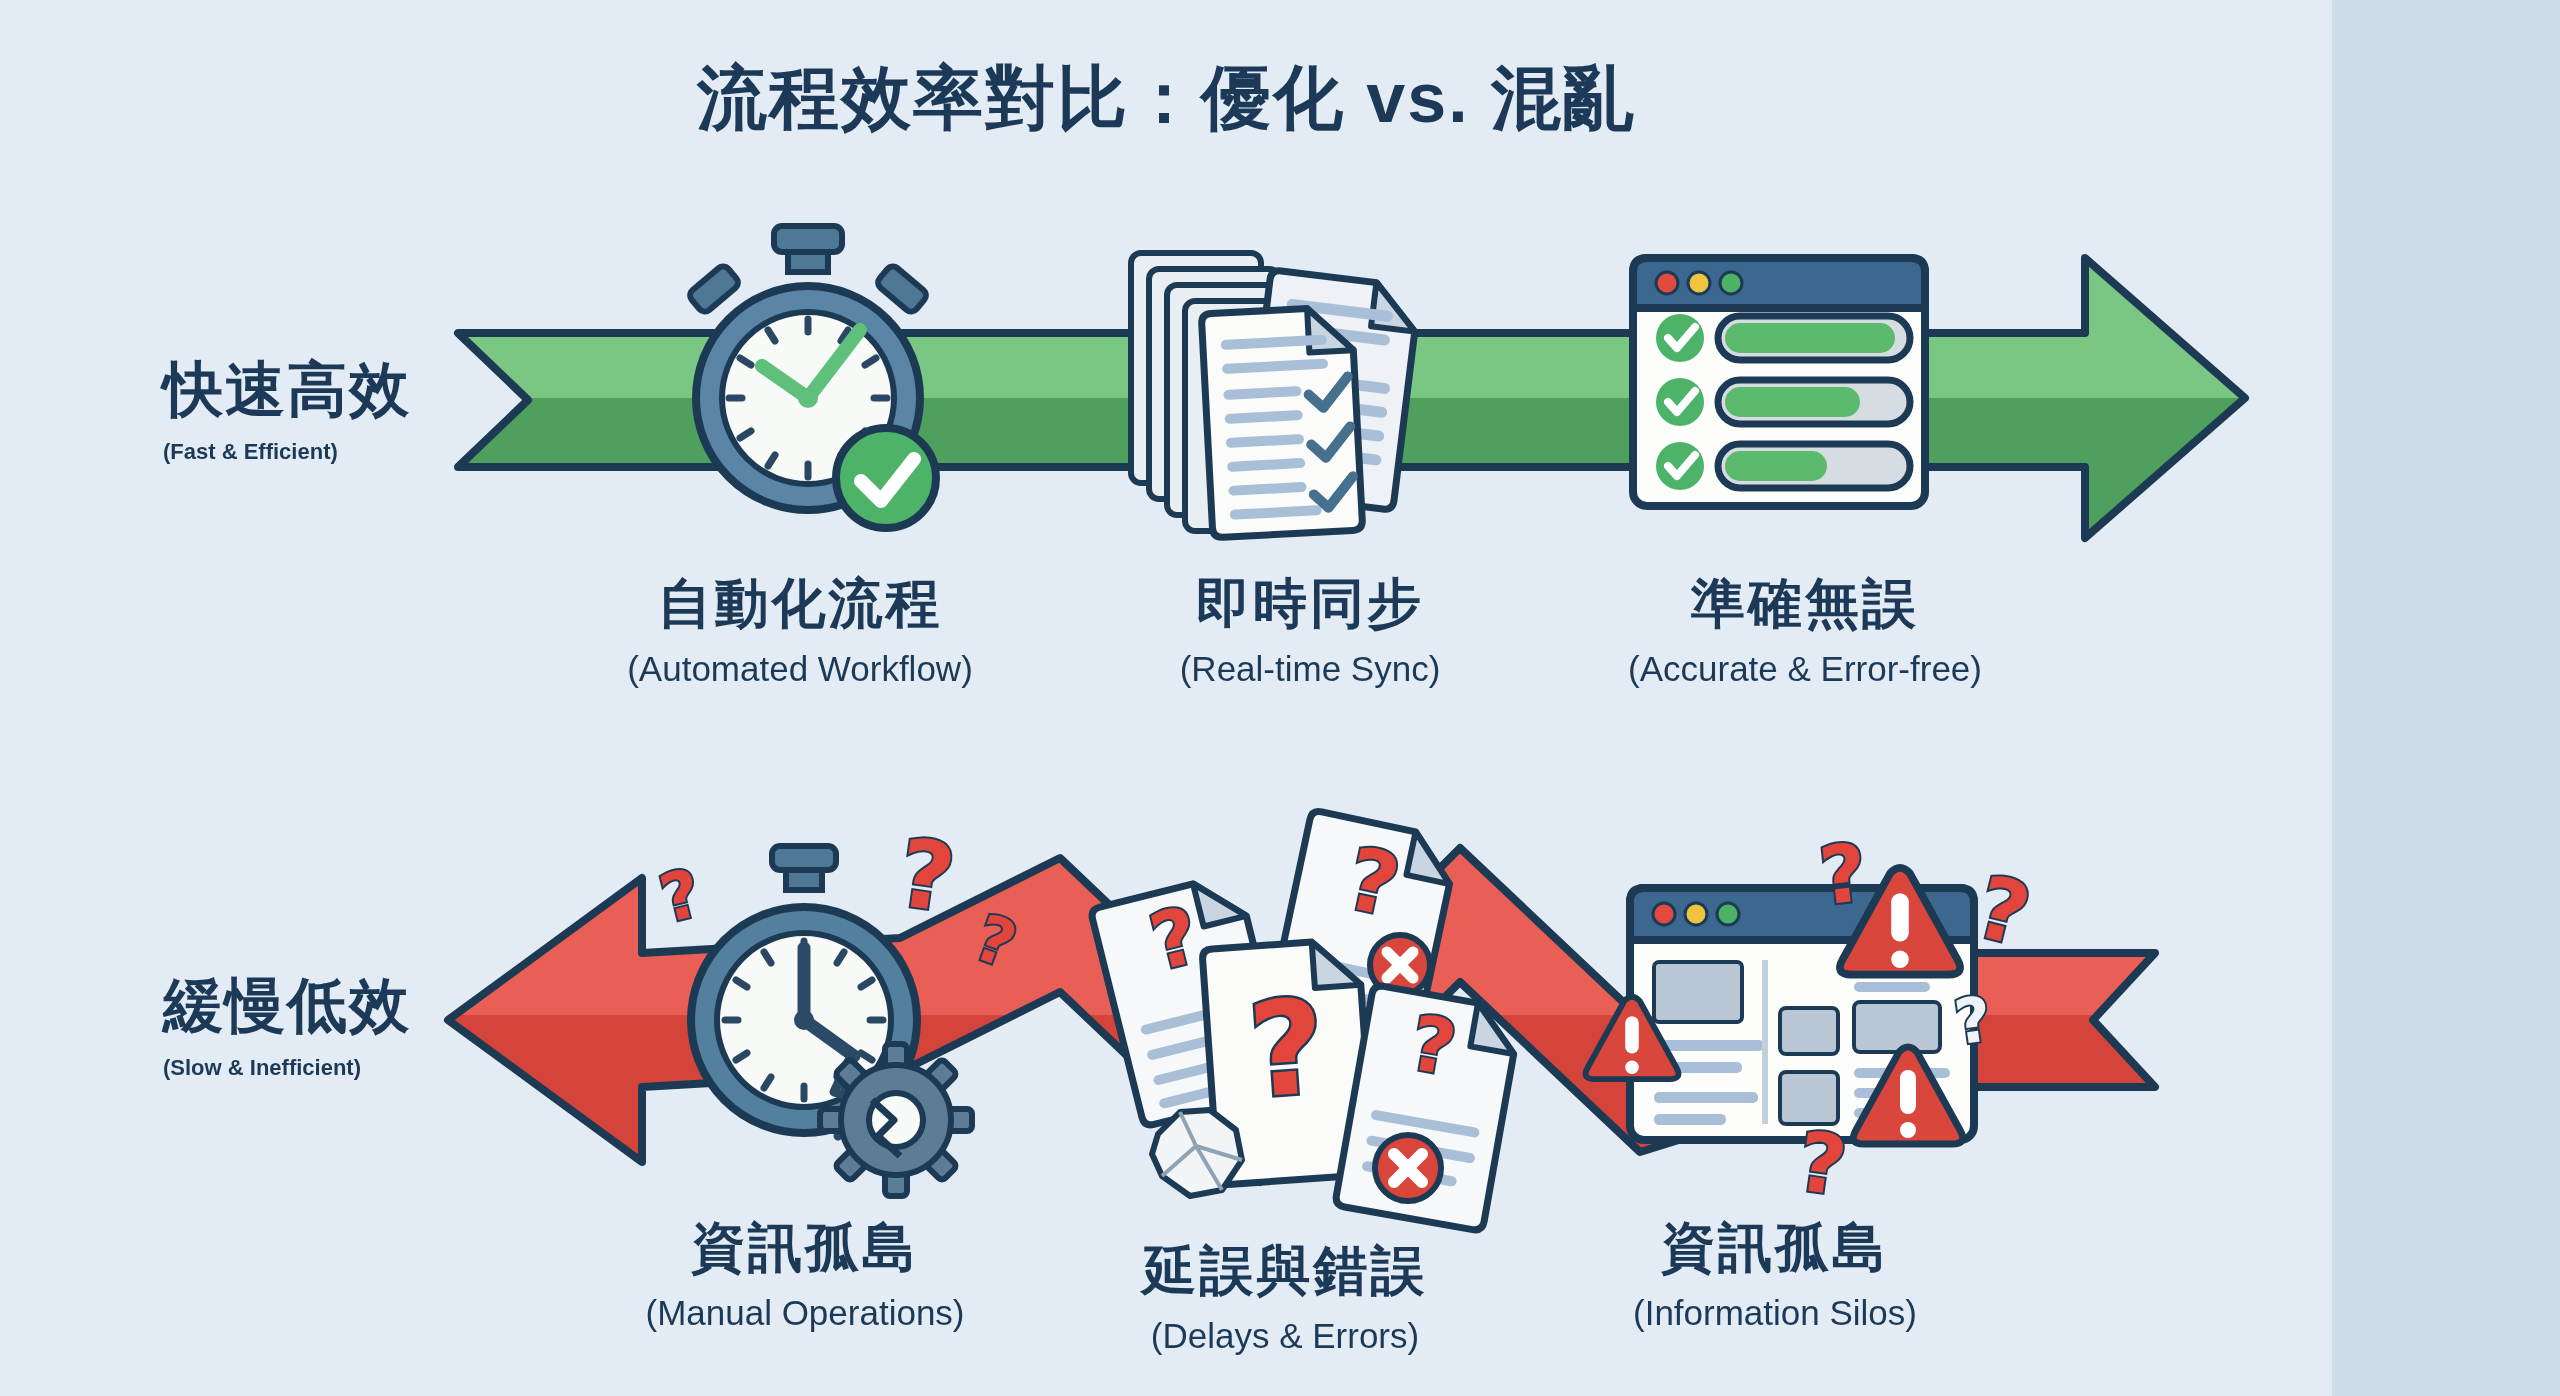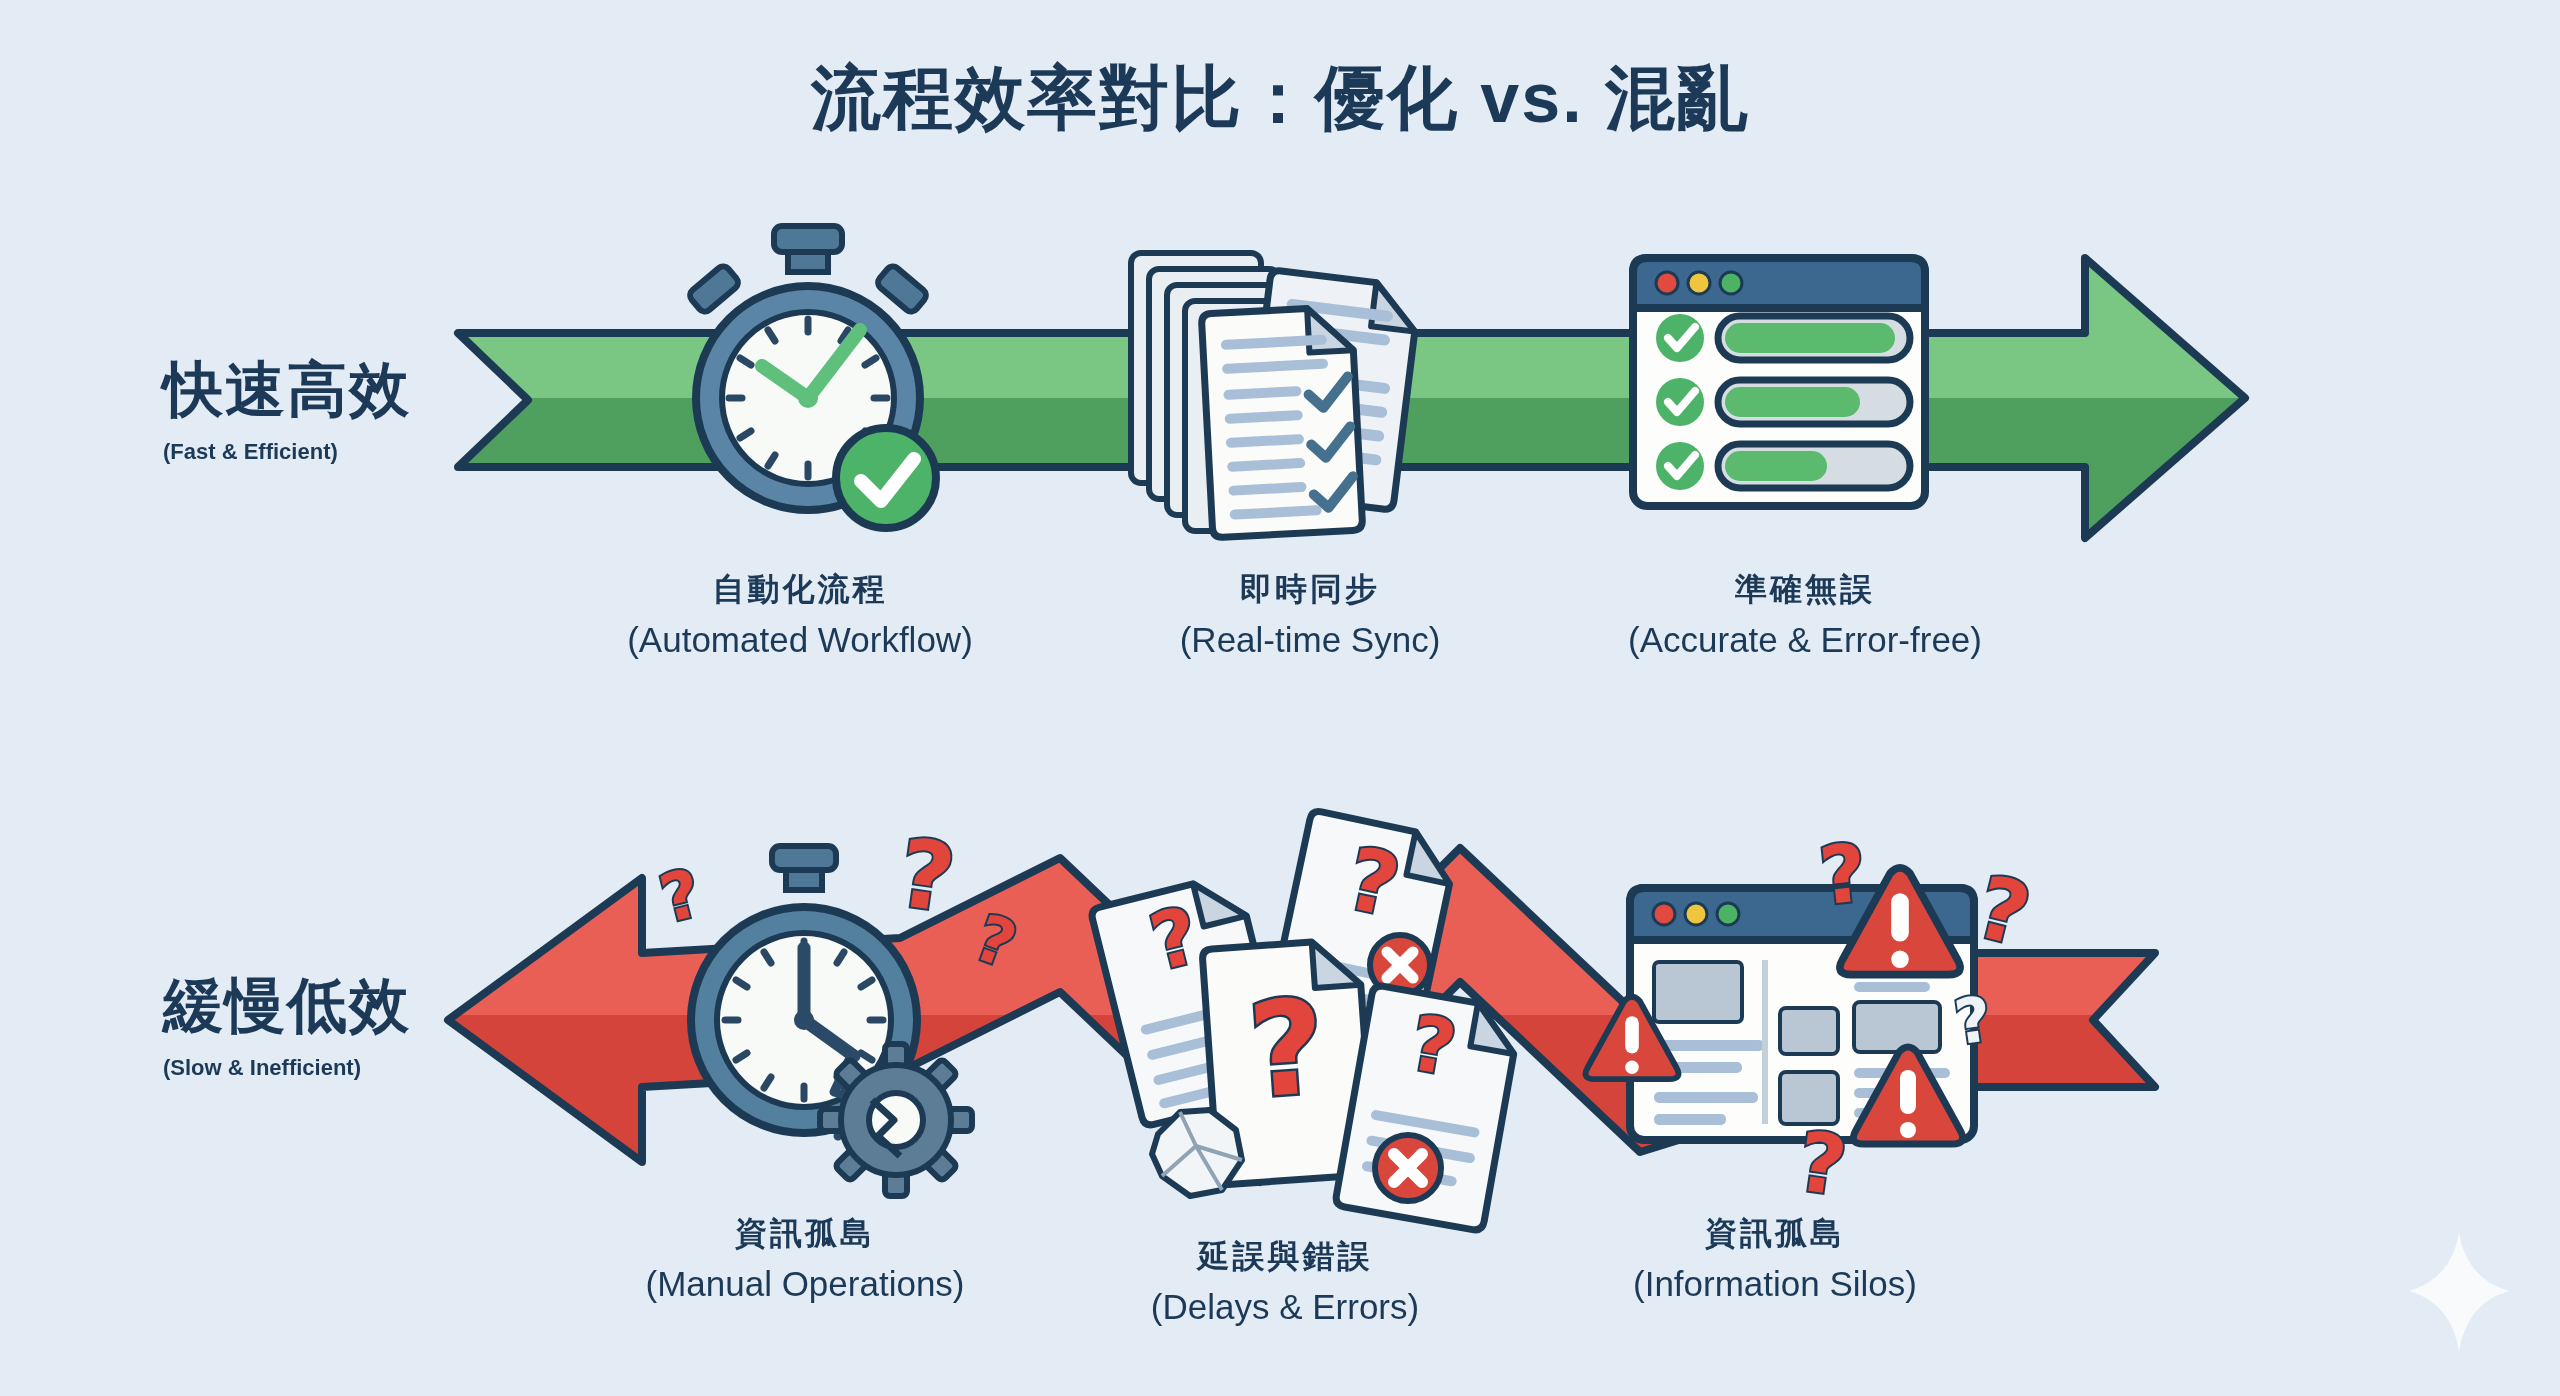--- a/index.html
+++ b/index.html
@@ -1,30 +1,30 @@
 <!DOCTYPE html>
 <html><head>
 <meta charset="utf-8">
 <style>
   html,body{margin:0;padding:0;background:#cfdde9;}
   .canvas{
-    position:relative;width:2560px;height:1396px;overflow:hidden;
+    position:relative;width:2332px;height:1396px;overflow:hidden;
     background:#e3ecf4;
     font-family:"Liberation Sans","DejaVu Sans",sans-serif;
   }
   .layer{position:absolute;left:0;top:0;}
   .title{
     position:absolute;top:52px;left:0;right:0;margin:0;text-align:center;
     font-size:70px;font-weight:900;color:#1c3a58;letter-spacing:2px;
   }
   .side-label{position:absolute;transform:translateX(-50%);color:#1c3a58;white-space:nowrap;}
   .side-label .zh{font-size:60px;font-weight:900;letter-spacing:2px;}
   .side-label .en{font-size:22px;font-weight:700;margin-top:8px;}
   .caption{position:absolute;transform:translateX(-50%);text-align:center;color:#1c3a58;white-space:nowrap;}
-  .caption .zh{font-size:32px;font-weight:900;letter-spacing:3px;}
+  .caption .zh{font-size:54px;font-weight:900;letter-spacing:3px;}
   .caption .en{font-size:35px;font-weight:400;margin-top:8px;}
 </style>
 </head>
 <body>
 
 <div class="canvas">
 
   <h1 class="title">流程效率對比：優化 vs. 混亂</h1>
 
   <div class="side-label" style="left:287px;top:350px;">

